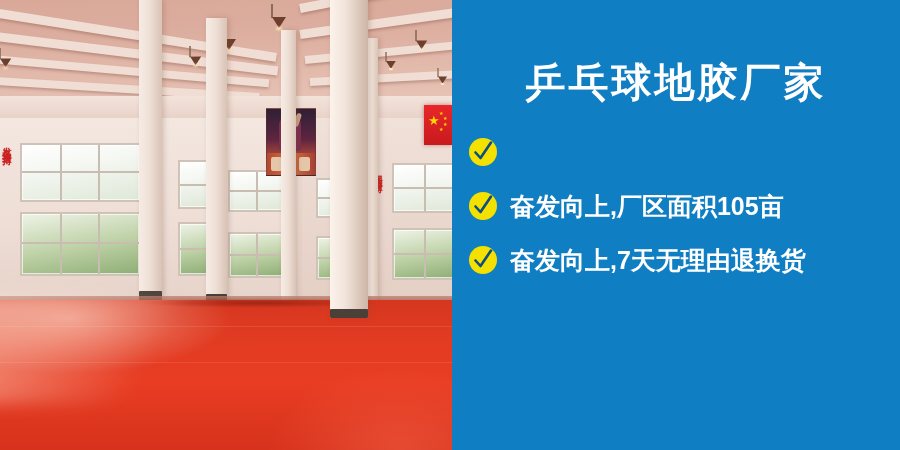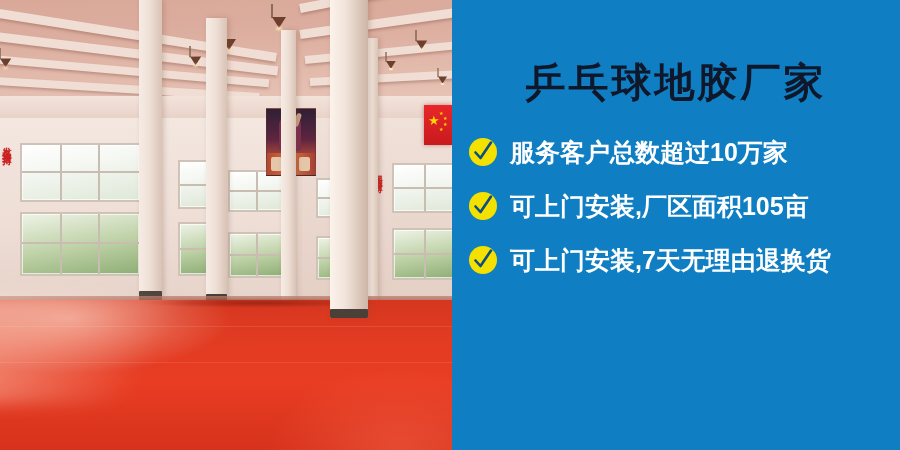--- a/index.html
+++ b/index.html
@@ -216,21 +216,21 @@
   .panel{
     position:relative;
     width:448px;height:450px;
     background:#0f7ec2;
     box-sizing:border-box;
     padding:0;
   }
   .panel-title{
     position:absolute;left:0;right:0;top:55px;
     text-align:center;
-    color:#0f172a;
+    color:#ffffff;
     font-size:40px;
     font-weight:bold;
     letter-spacing:3px;
     white-space:nowrap;
     font-family:"Liberation Sans","DejaVu Sans",sans-serif;
   }
   .bullets{
     position:absolute;left:16px;top:134px;right:0;
     display:flex;flex-direction:column;
     gap:18px;
@@ -407,36 +407,35 @@
     <div class="panel-title">乒乓球地胶厂家</div>
 
     <div class="bullets">
 
 
       <div class="bullet">
         <svg class="check-icon" viewBox="0 0 30 30">
           <circle cx="15" cy="15" r="14" fill="#f5e100"></circle>
           <path d="M7.5 15.5 L12.5 21 L23 5.5" fill="none" stroke="#0b4f80" stroke-width="2.6" stroke-linecap="round" stroke-linejoin="round"></path>
         </svg>
-        <span class="bullet-text">服务客户总数超过10万家</span>
       </div>
 
       <div class="bullet">
         <svg class="check-icon" viewBox="0 0 30 30">
           <circle cx="15" cy="15" r="14" fill="#f5e100"></circle>
           <path d="M7.5 15.5 L12.5 21 L23 5.5" fill="none" stroke="#0b4f80" stroke-width="2.6" stroke-linecap="round" stroke-linejoin="round"></path>
         </svg>
-        <span class="bullet-text">可上门安装,厂区面积105亩</span>
+        <span class="bullet-text">奋发向上,厂区面积105亩</span>
       </div>
 
 
       <div class="bullet">
         <svg class="check-icon" viewBox="0 0 30 30">
           <circle cx="15" cy="15" r="14" fill="#f5e100"></circle>
           <path d="M7.5 15.5 L12.5 21 L23 5.5" fill="none" stroke="#0b4f80" stroke-width="2.6" stroke-linecap="round" stroke-linejoin="round"></path>
         </svg>
-        <span class="bullet-text">可上门安装,7天无理由退换货</span>
+        <span class="bullet-text">奋发向上,7天无理由退换货</span>
       </div>
 
     </div>
   </div>
 
 </div>
 
 </body></html>

